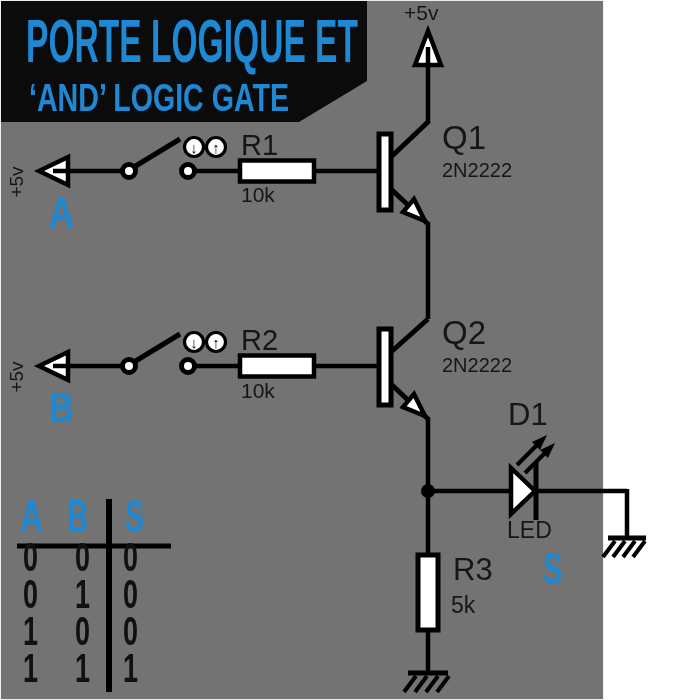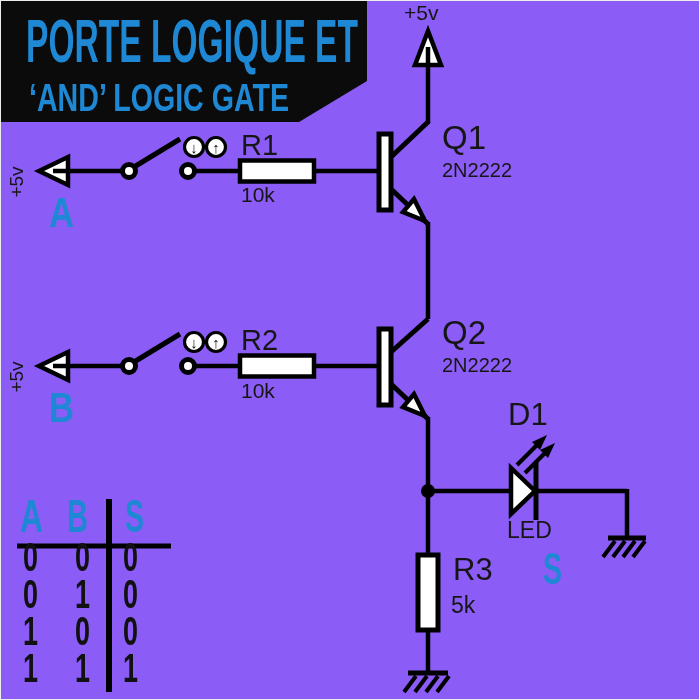--- a/index.html
+++ b/index.html
@@ -1,18 +1,18 @@
 <!DOCTYPE html>
 <html style="--accent: #1e88d4;"><head>
 <meta charset="utf-8">
 <style>
   :root { --accent:#1e88d4; --ink:#0a0a0a; }
   html,body { margin:0; padding:0; background:#fff; }
   #canvas {
-    position:relative; width:700px; height:700px; background:#8b5cf6;
+    position:relative; width:604px; height:700px; background:#737373;
     border:1px solid #ededed; box-sizing:border-box;
     font-family:"Liberation Sans", sans-serif;
   }
   svg text { font-family:"Liberation Sans", sans-serif; fill:#111; }
   .wire   { stroke:#000; stroke-width:4.5; fill:none; }
   .thin   { stroke-width:4; }
   .thick  { stroke-width:5; }
   .comp   { fill:#fff; stroke:#000; stroke-width:5; }
   .comp4  { fill:#fff; stroke:#000; stroke-width:4.5; }
   .dot    { fill:#000; stroke:none; }

